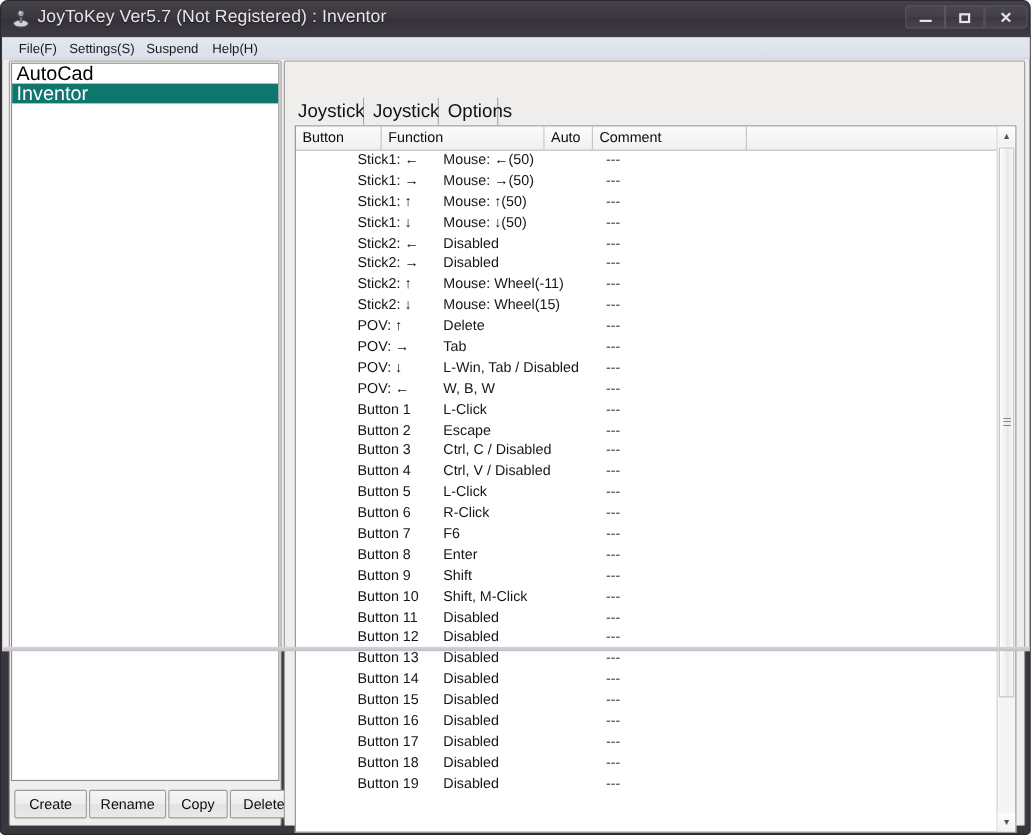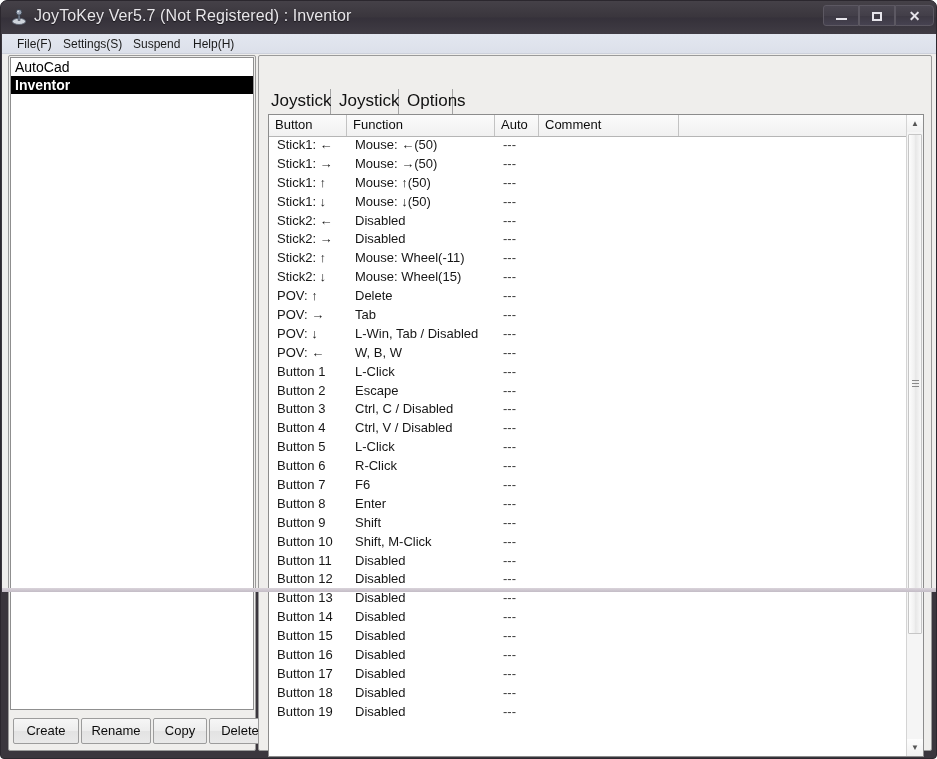--- a/index.html
+++ b/index.html
@@ -126,21 +126,21 @@
     height: 653px;
     background: #ffffff;
     border: 1px solid #8f8f8f;
     box-sizing: border-box;
     overflow: hidden;
   }
   .profile-row {
     height: 18px;
     line-height: 18px;
     padding-left: 4px;
-    font-size: 14px;
+    font-size: 18px;
     color: #000000;
     white-space: nowrap;
     cursor: default;
   }
   .profile-row.selected {
     background: #3399ff;
     color: #ffffff;
   }
   #left-buttons {
     position: absolute;
@@ -232,20 +232,21 @@
     position: absolute;
     left: 0; top: 21px;
     width: 636px;
     height: 620px;
     overflow: hidden;
   }
   .grow {
     position: relative;
     height: 18.9px;
     white-space: nowrap;
+    margin-left: 48px;
   }
   .gcell {
     position: absolute;
     top: 0;
     font-size: 13px;
     color: #161616;
     line-height: 18.9px;
     white-space: nowrap;
     cursor: default;
   }
@@ -336,21 +337,21 @@
       <div class="menu-item" style="left:10px">File(F)</div>
       <div class="menu-item" style="left:56px">Settings(S)</div>
       <div class="menu-item" style="left:126px">Suspend</div>
       <div class="menu-item" style="left:186px">Help(H)</div>
     </div>
 
     <div id="left-panel">
 
       <div id="profile-list">
         <div class="profile-row">AutoCad</div>
-        <div class="profile-row selected" style="background: #000000; color: rgb(255, 255, 255); font-weight: bold;">Inventor</div>
+        <div class="profile-row selected" style="background: #0f766e; color: rgb(255, 255, 255);">Inventor</div>
       </div>
 
       <div id="left-buttons">
         <button class="lbtn" style="left:0px;width:66px">Create</button>
         <button class="lbtn" style="left:68px;width:70px">Rename</button>
         <button class="lbtn" style="left:140px;width:54px">Copy</button>
         <button class="lbtn" style="left:196px;width:62px">Delete</button>
       </div>
     </div>
 

